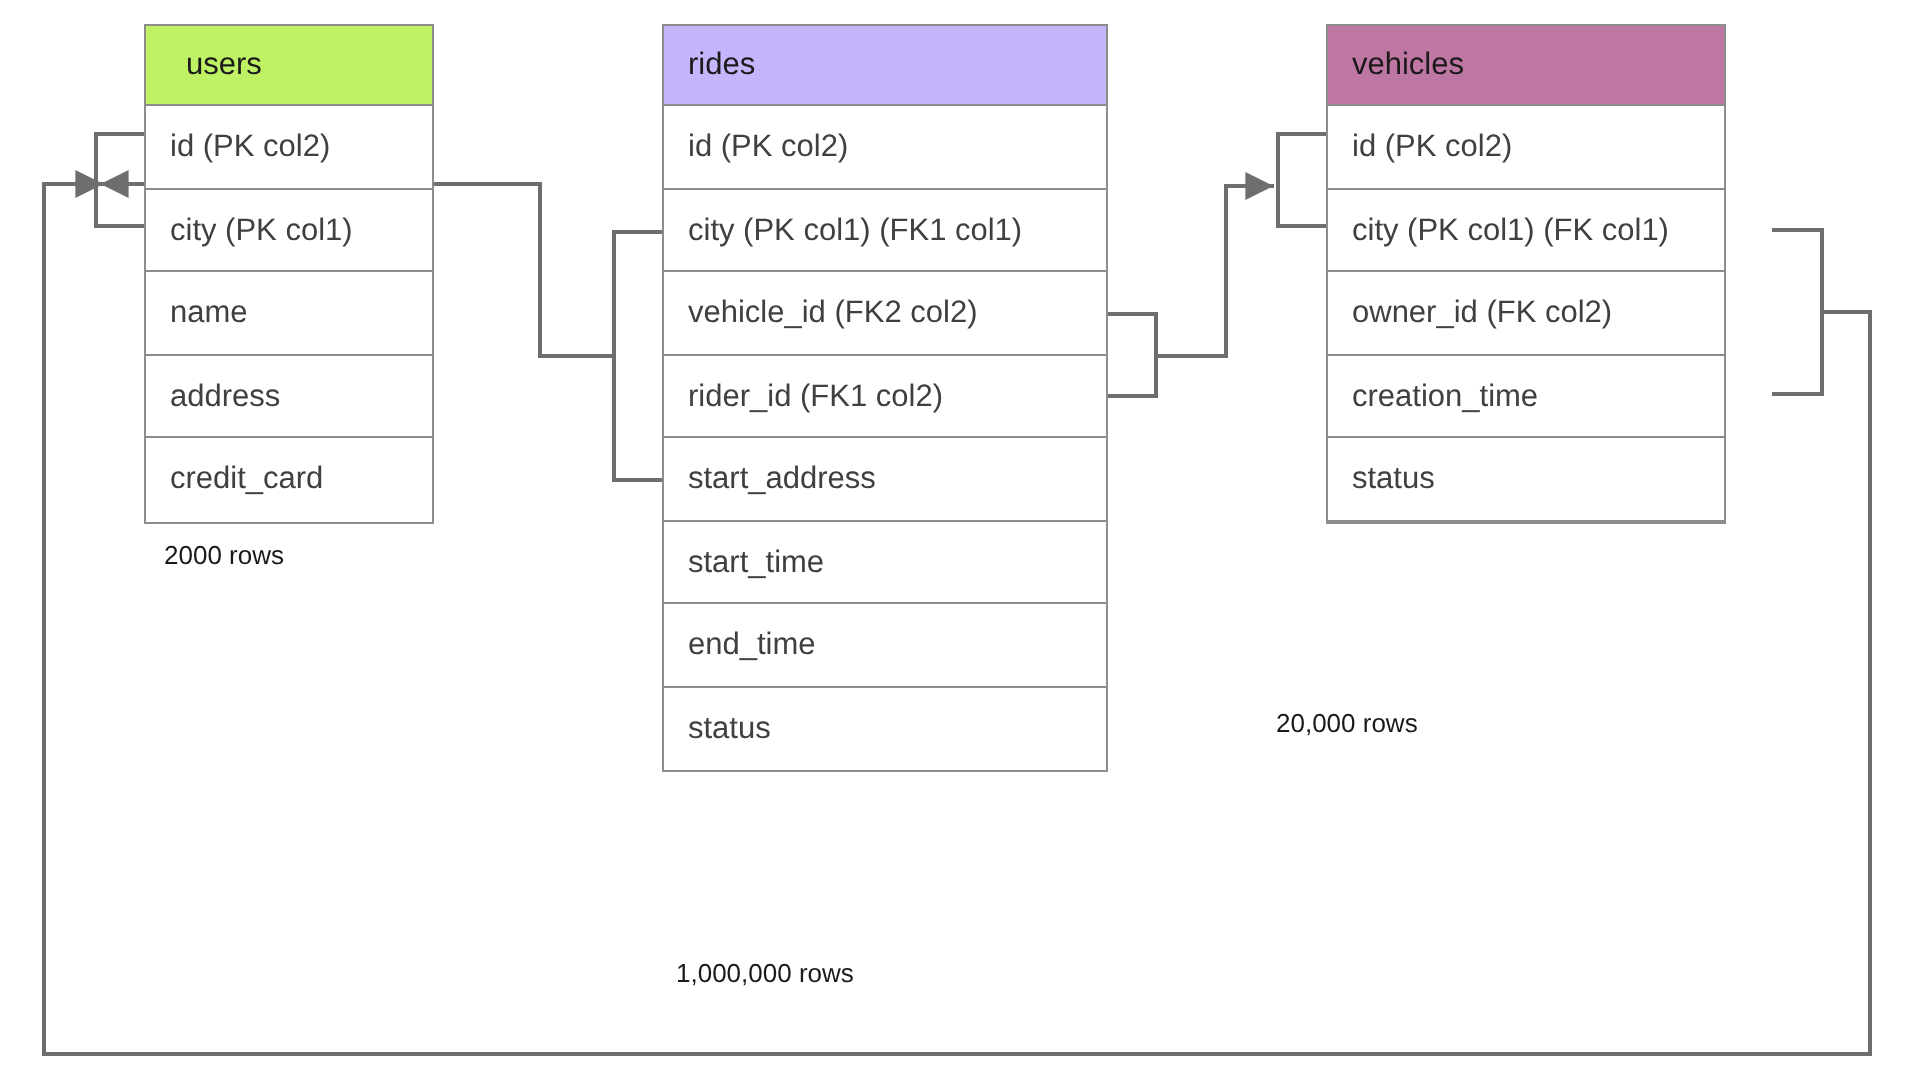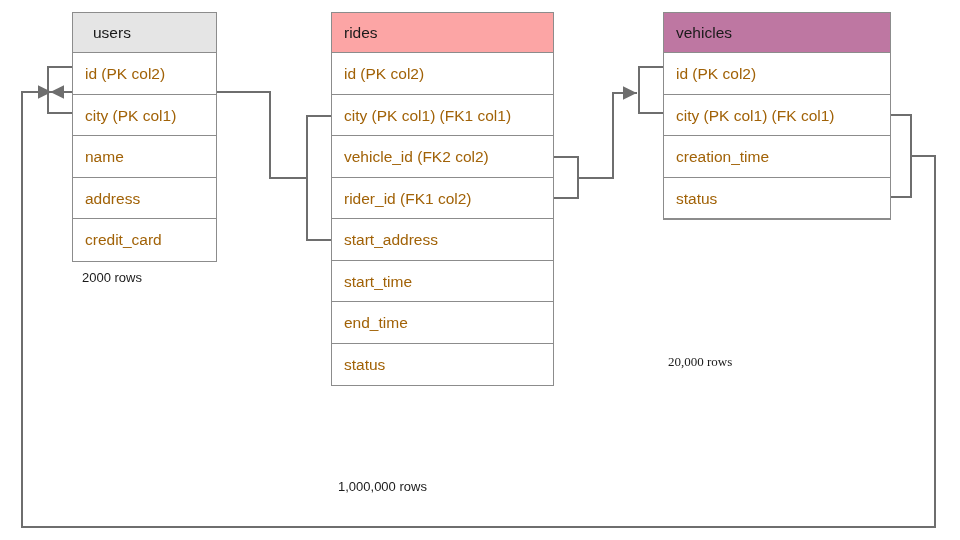--- a/index.html
+++ b/index.html
@@ -38,21 +38,21 @@
     box-sizing: border-box;
     border-bottom: 1px solid #8c8c8c;
     white-space: nowrap;
     overflow: hidden;
   }
   .field-row {
     height: 41.5px;
     line-height: 41.5px;
     padding: 0 0 0 12px;
     font-size: 15.5px;
-    color: #a16207;
+    color: #404040;
     box-sizing: border-box;
     border-bottom: 1px solid #8c8c8c;
     background: #ffffff;
     white-space: nowrap;
     overflow: hidden;
   }
   .field-row.last {
     border-bottom: none;
   }
   .row-count {
@@ -88,44 +88,45 @@
 
       <path d="M 578 178 L 613 178 L 613 93 L 636 93" marker-end="url(#arrowL)"></path>
 
       <path d="M 887 115 L 911 115 L 911 197 L 887 197"></path>
 
       <path d="M 911 156 L 935 156 L 935 527 L 22 527 L 22 92 L 51 92" marker-end="url(#arrowL)"></path>
     </g>
   </svg>
 
   <div class="entity" id="tbl-users" style="left:72px; top:12px; width:145px;">
-    <div class="entity-header" style="background:#e5e5e5;padding-left:20px;">users</div>
+    <div class="entity-header" style="background:#bef264;padding-left:20px;">users</div>
     <div class="field-row">id (PK col2)</div>
     <div class="field-row">city (PK col1)</div>
     <div class="field-row">name</div>
     <div class="field-row">address</div>
     <div class="field-row last">credit_card</div>
   </div>
   <div class="row-count" style="left:82px; top:270px;">2000 rows</div>
 
   <div class="entity" id="tbl-rides" style="left:331px; top:12px; width:223px;">
-    <div class="entity-header" style="background:#fca5a5;">rides</div>
+    <div class="entity-header" style="background:#c4b5fd;">rides</div>
     <div class="field-row">id (PK col2)</div>
     <div class="field-row">city (PK col1) (FK1 col1)</div>
     <div class="field-row">vehicle_id (FK2 col2)</div>
     <div class="field-row">rider_id (FK1 col2)</div>
     <div class="field-row">start_address</div>
     <div class="field-row">start_time</div>
     <div class="field-row">end_time</div>
     <div class="field-row last">status</div>
   </div>
   <div class="row-count" style="left:338px; top:479px;">1,000,000 rows</div>
 
-  <div class="entity" id="tbl-vehicles" style="left:663px; top:12px; width:228px;">
+  <div class="entity" id="tbl-vehicles" style="left:663px; top:12px; width:200px;">
     <div class="entity-header" style="background:#be77a2;">vehicles</div>
     <div class="field-row">id (PK col2)</div>
     <div class="field-row">city (PK col1) (FK col1)</div>
+    <div class="field-row">owner_id (FK col2)</div>
     <div class="field-row">creation_time</div>
     <div class="field-row">status</div>
   </div>
-  <div class="row-count" style="left:668px; top:354px;font-family:Liberation Serif, serif;">20,000 rows</div>
+  <div class="row-count" style="left:638px; top:354px;">20,000 rows</div>
 
 </div>
 
 </body></html>

